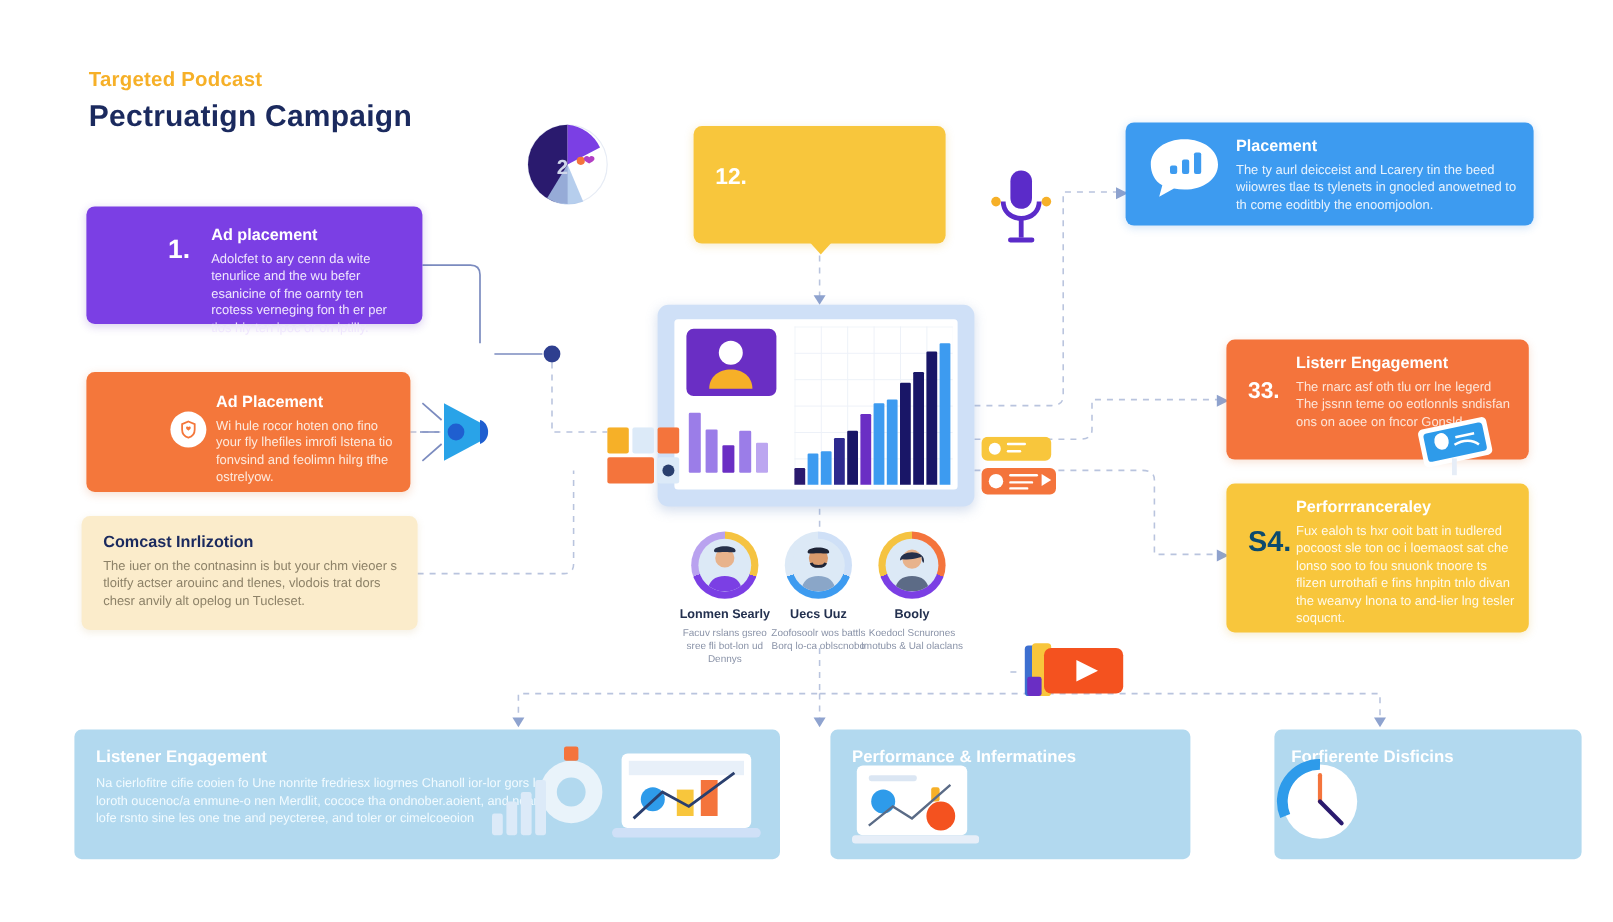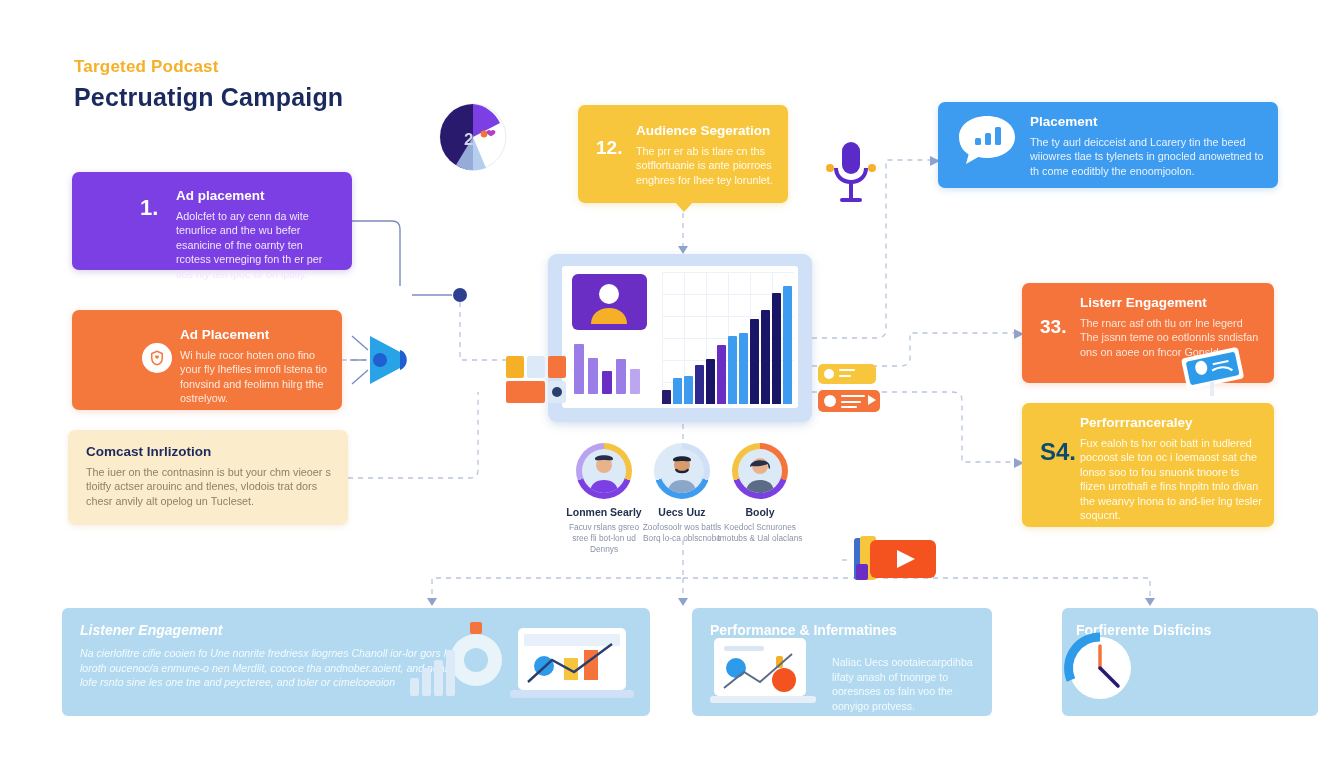--- a/index.html
+++ b/index.html
@@ -76,21 +76,21 @@
       box-shadow:0 2px 7px rgba(225,175,50,.25);}
   #card-performance .ch{color:#fff;}
   #card-performance .cb{color:#fffaea;}
   #card-performance .inner{position:absolute;left:58px;top:12px;right:10px;}
   #card-performance .num{color:#0c4a6e;left:18px;top:38px;font-size:24px;}
 
   
   .banner{position:absolute;border-radius:6px;background:#b2d9ef;box-sizing:border-box;}
   .banner .bh{font-weight:bold;font-size:14px;color:#fff;line-height:17px;}
   .banner .bb{font-size:10.6px;color:#f2fbff;line-height:14.6px;margin-top:7px;}
-  #banner-listener{left:62px;top:608px;width:588px;height:108px;font-style:italic;}
+  #banner-listener{left:62px;top:608px;width:588px;height:108px;}
   #banner-listener .txt{position:absolute;left:18px;top:14px;width:385px;}
   #banner-performance{left:692px;top:608px;width:300px;height:108px;}
   #banner-performance .bh{position:absolute;left:18px;top:14px;}
   #banner-performance .bb{position:absolute;left:140px;top:40px;width:150px;}
   #banner-predictions{left:1022px;top:608px;width:256px;height:108px;margin-left:40px;}
   #banner-predictions .bh{position:absolute;left:14px;top:14px;}
   #banner-predictions .bb{position:absolute;left:128px;top:40px;width:120px;}
 
   
   #dashboard{position:absolute;left:548px;top:254px;width:264px;height:168px;
@@ -199,24 +199,20 @@
 
   <div class="card" id="card-comcast">
     <div class="inner">
       <div class="ch">Comcast Inrlizotion</div>
       <div class="cb">The iuer on the contnasinn is but your chm vieoer s tloitfy actser arouinc and tlenes, vlodois trat dors chesr anvily alt opelog un Tucleset.</div>
     </div>
   </div>
 
   <div class="card" id="card-audience">
     <div class="num">12.</div>
-    <div class="inner">
-      <div class="ch">Audience Segeration</div>
-      <div class="cb">The prr er ab is tlare cn ths sotflortuanie is ante piorroes enghres for lhee tey lorunlet.</div>
-    </div>
     <div class="tri-down"></div>
   </div>
 
   <div class="card" id="card-targeting">
     <div style="position:absolute;left:18px;top:12px;">
       <svg width="62" height="60" viewBox="0 0 62 60">
         <path d="M31 2c16 0 28 9 28 21s-12 21-28 21c-3 0-6-.3-8.7-.9L10 50l2.6-9.6C6 36.7 3 29.8 3 23 3 11 15 2 31 2z" fill="#ffffff"></path>
         <rect x="19" y="24" width="6" height="7" rx="1.6" fill="#3d9bf0"></rect>
         <rect x="29" y="19" width="6" height="12" rx="1.6" fill="#3d9bf0"></rect>
         <rect x="39" y="13" width="6" height="18" rx="1.6" fill="#3d9bf0"></rect>
@@ -246,21 +242,20 @@
 
   <div class="banner" id="banner-listener">
     <div class="txt">
       <div class="bh">Listener Engagement</div>
       <div class="bb">Na cierlofitre cifie cooien fo Une nonrite fredriesx liogrnes Chanoll ior-lor gors l loroth oucenoc/a enmune-o nen Merdlit, cococe tha ondnober.aoient, and neany lofe rsnto sine les one tne and peycteree, and toler or cimelcoeoion</div>
     </div>
   </div>
 
   <div class="banner" id="banner-performance">
     <div class="bh">Performance &amp; Infermatines</div>
-    <div class="bb">Naliac Uecs oootaiecarpdihba lifaty anash of tnonrge to ooresnses os faln voo the oonyigo protvess.</div>
   </div>
 
   <div class="banner" id="banner-predictions">
     <div class="bh">Forfierente Disficins</div>
   </div>
 
   <div id="dashboard">
     <div class="screen">
       <div class="avatar-card">
         <svg width="75" height="56" viewBox="0 0 75 56">

